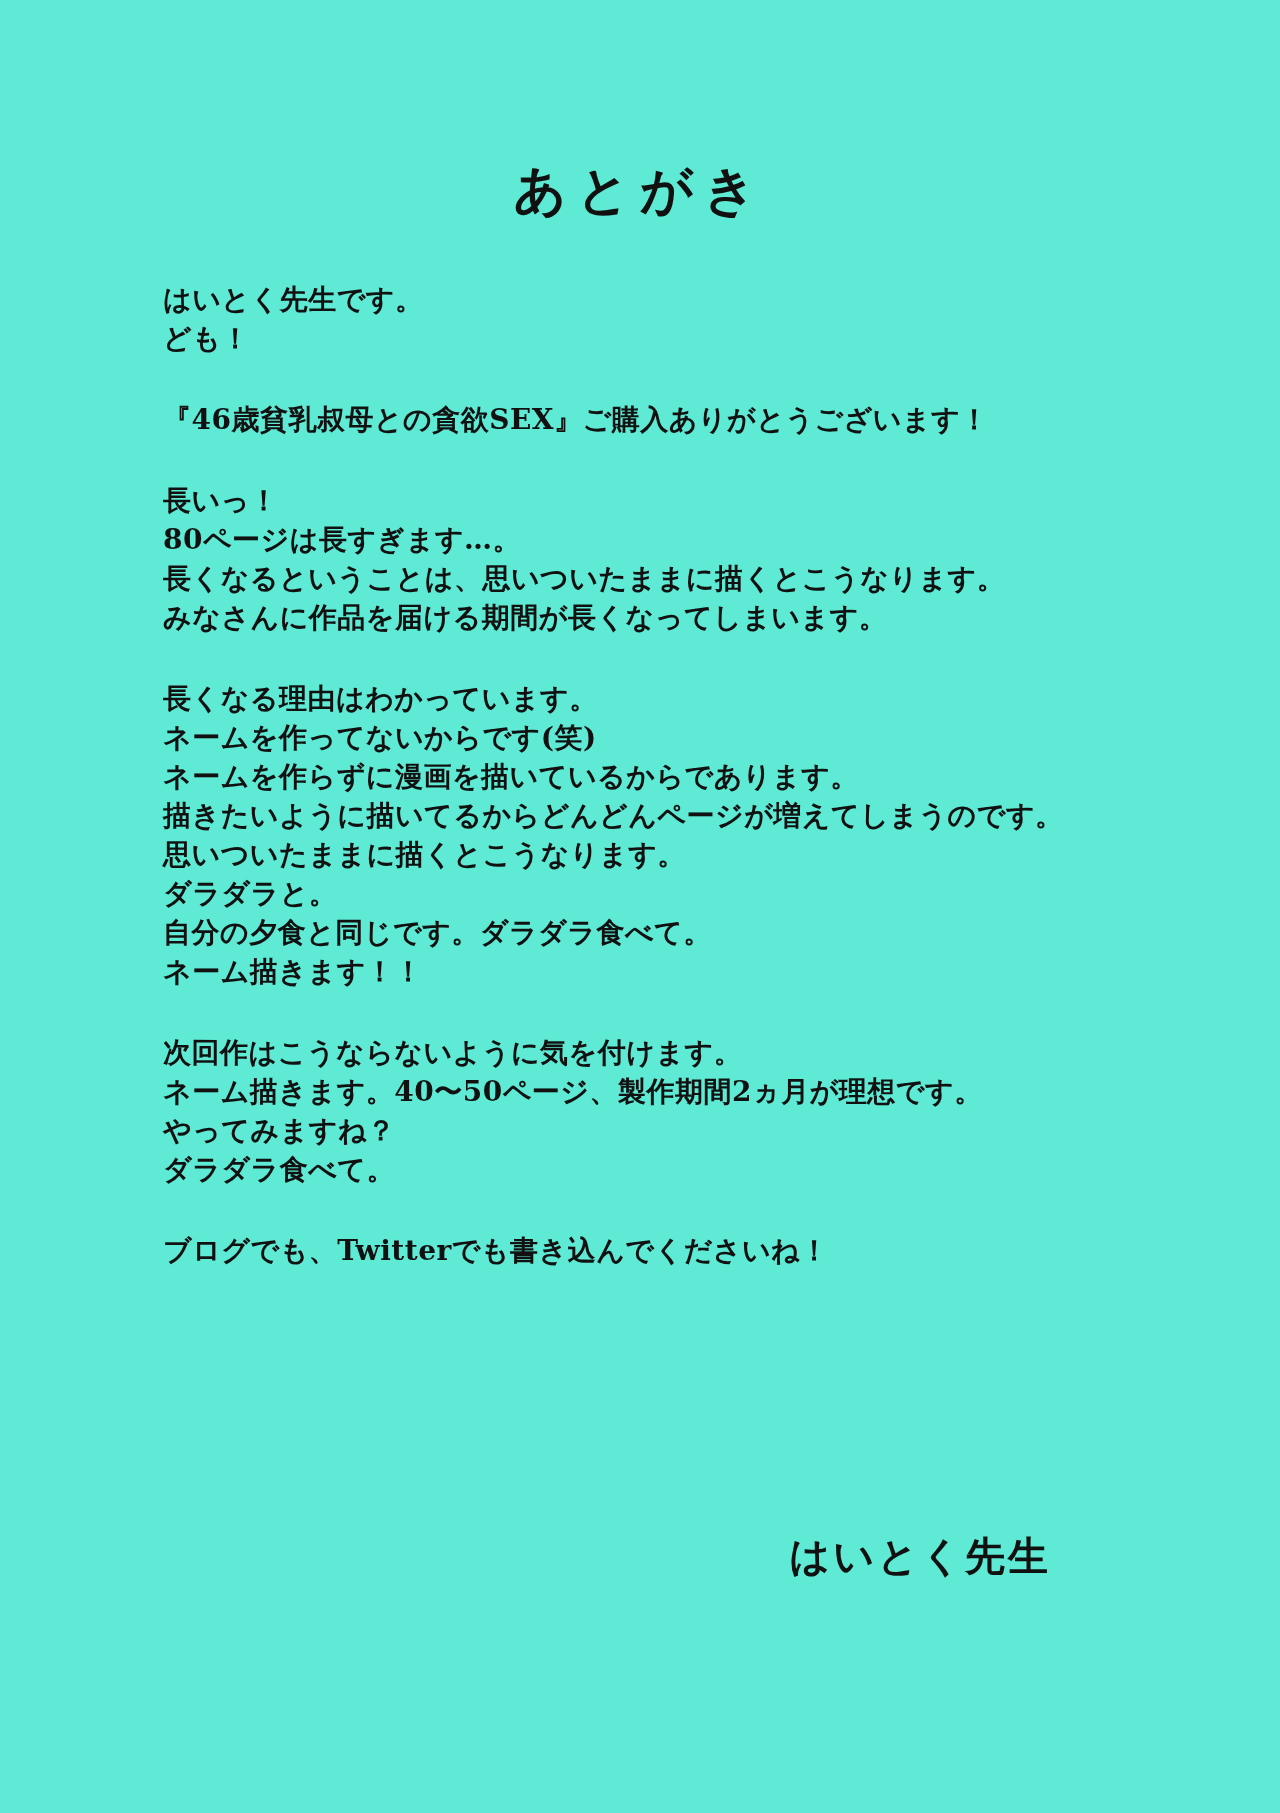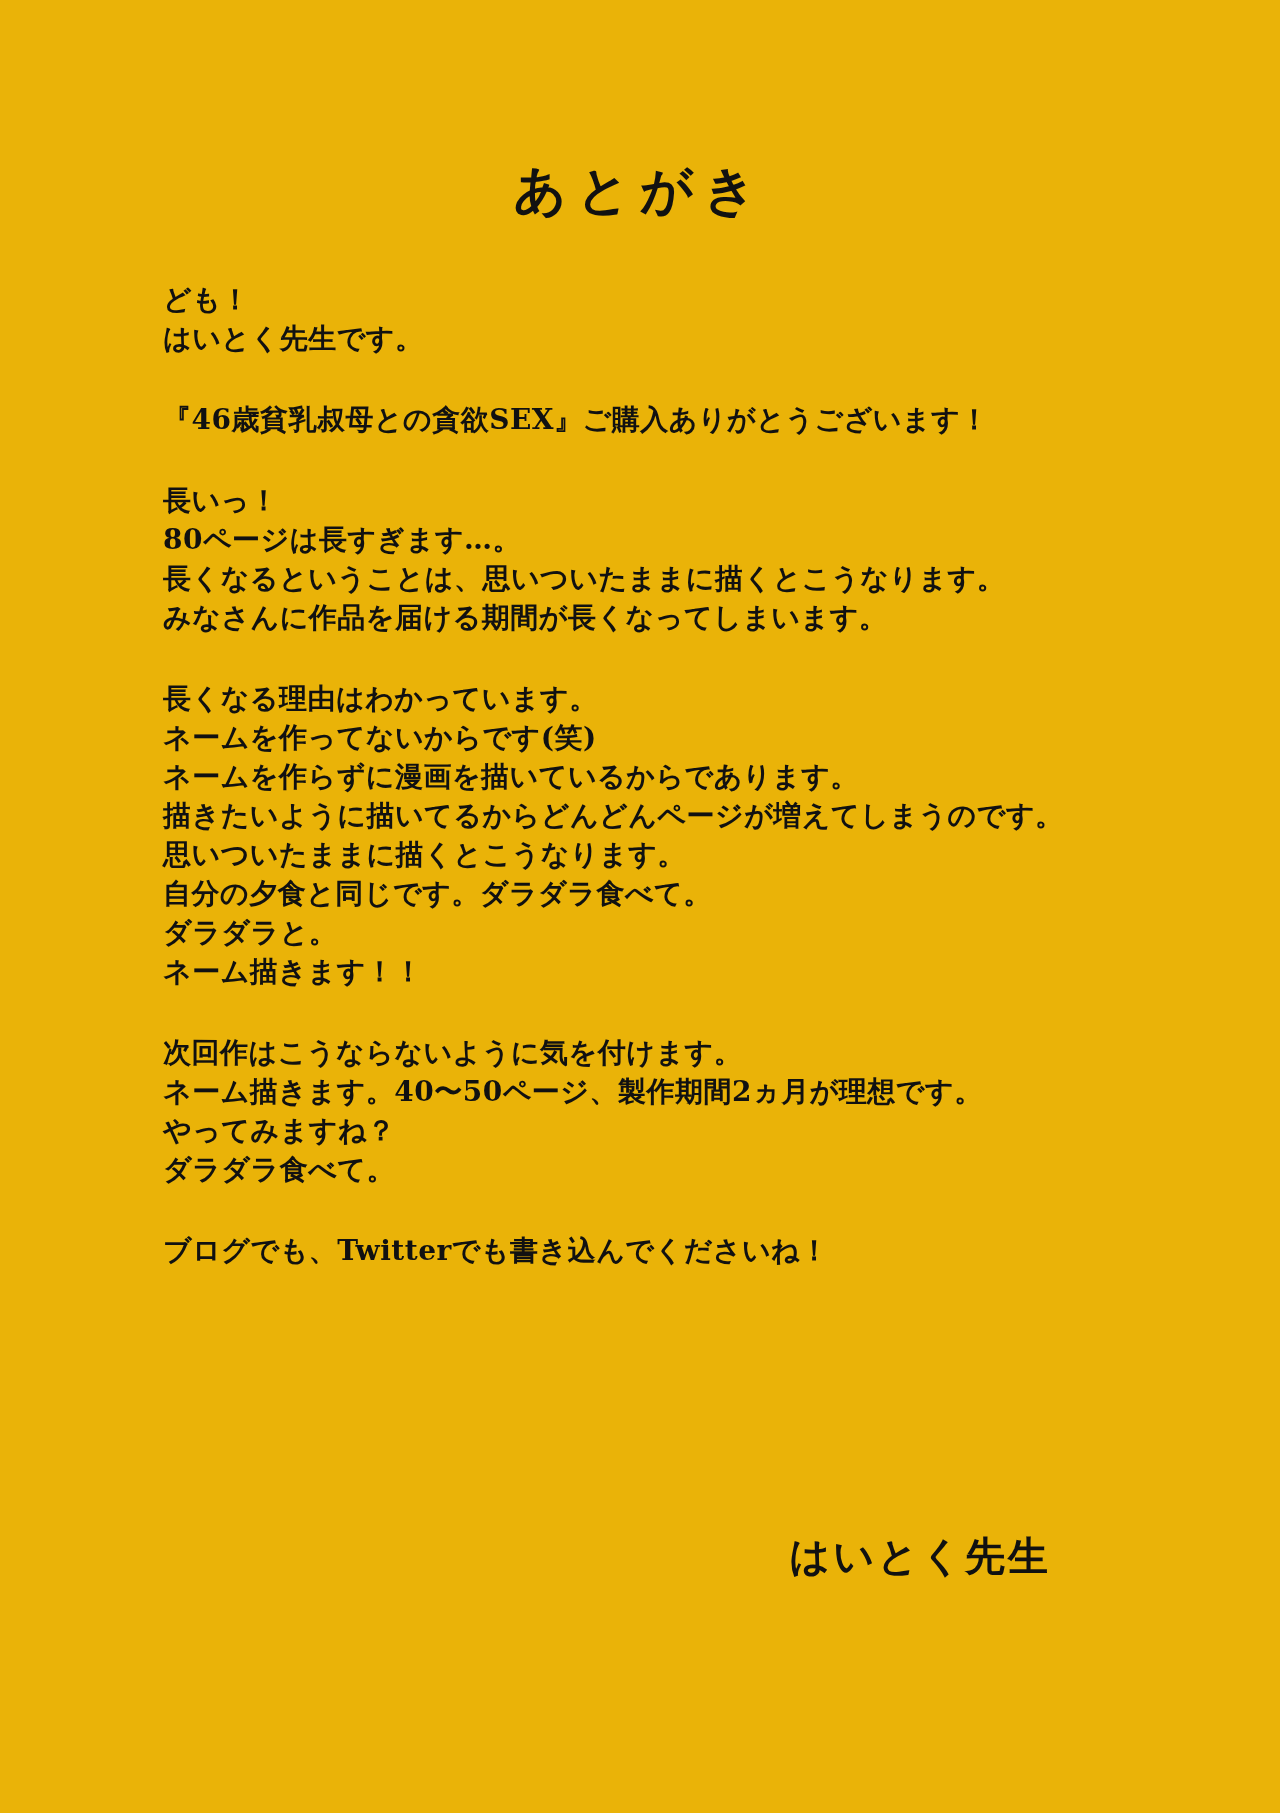--- a/index.html
+++ b/index.html
@@ -11,21 +11,21 @@
     width: 1280px;
     height: 1813px;
     overflow: hidden;
     color: #111111;
     font-family: "DejaVu Serif", "Liberation Serif", serif;
   }
   .page {
     position: relative;
     width: 1280px;
     height: 1813px;
-    background: #eab308;
+    background: #5eead4;
     box-sizing: border-box;
     padding-top: 158px;
   }
   .title {
     margin: 0 0 58px 0;
     text-align: center;
     font-size: 52px;
     line-height: 64px;
     font-weight: bold;
     letter-spacing: 10px;
@@ -63,43 +63,43 @@
 </head>
 <body>
 
 <div class="page">
 
   <h1 class="title">あとがき</h1>
 
   <div class="content">
 
     <div class="section">
+      <p class="line">はいとく先生です。</p>
       <p class="line">ども！</p>
-      <p class="line">はいとく先生です。</p>
     </div>
 
     <div class="section">
       <p class="line">『46歳貧乳叔母との貪欲SEX』ご購入ありがとうございます！</p>
     </div>
 
     <div class="section">
       <p class="line">長いっ！</p>
       <p class="line">80ページは長すぎます…。</p>
       <p class="line">長くなるということは、思いついたままに描くとこうなります。</p>
       <p class="line">みなさんに作品を届ける期間が長くなってしまいます。</p>
     </div>
 
     <div class="section">
       <p class="line">長くなる理由はわかっています。</p>
       <p class="line">ネームを作ってないからです(笑)</p>
       <p class="line">ネームを作らずに漫画を描いているからであります。</p>
       <p class="line">描きたいように描いてるからどんどんページが増えてしまうのです。</p>
       <p class="line">思いついたままに描くとこうなります。</p>
+      <p class="line">ダラダラと。</p>
       <p class="line">自分の夕食と同じです。ダラダラ食べて。</p>
-      <p class="line">ダラダラと。</p>
       <p class="line">ネーム描きます！！</p>
     </div>
 
     <div class="section">
       <p class="line">次回作はこうならないように気を付けます。</p>
       <p class="line">ネーム描きます。40〜50ページ、製作期間2ヵ月が理想です。</p>
       <p class="line">やってみますね？</p>
       <p class="line">ダラダラ食べて。</p>
     </div>
 

